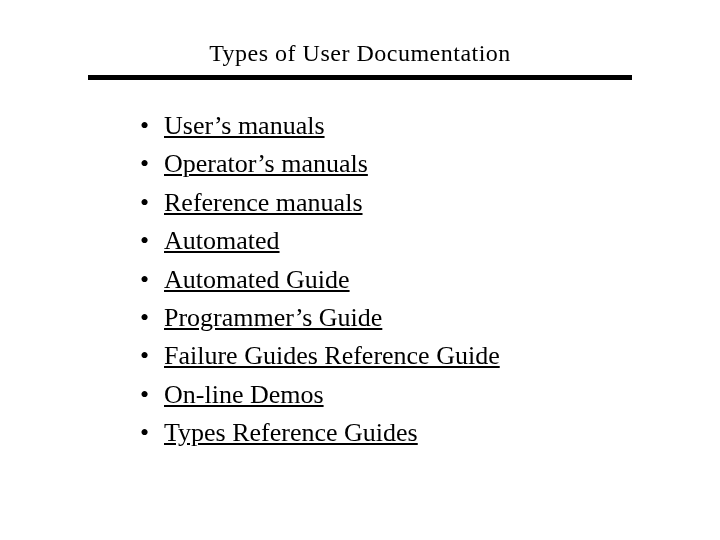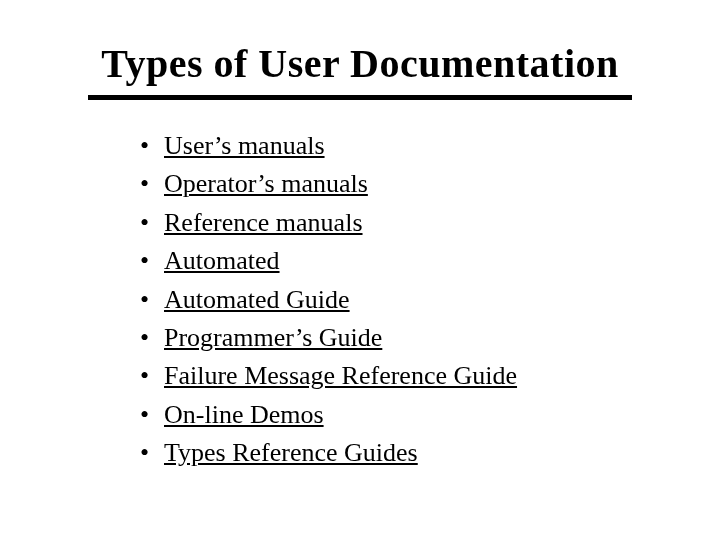--- a/index.html
+++ b/index.html
@@ -18,22 +18,22 @@
     .slide {
       width: 100%;
       height: 100%;
       padding: 40px 60px;
     }
     .title-container {
       text-align: center;
       margin-bottom: 8px;
     }
     .title {
-      font-size: 40px;
-      font-weight: bold;
+      font-size: 24px;
+      font-weight: normal;
       letter-spacing: 0.5px;
     }
     .divider {
       height: 5px;
       background: #000000;
       margin: 8px 28px 28px 28px;
     }
     .content {
       padding-left: 80px;
     }
@@ -86,21 +86,21 @@
       <li class="bullet-item">
         <span class="bullet-dot">•</span>
         <span class="bullet-text">Automated Guide</span>
       </li>
       <li class="bullet-item">
         <span class="bullet-dot">•</span>
         <span class="bullet-text">Programmer’s Guide</span>
       </li>
       <li class="bullet-item">
         <span class="bullet-dot">•</span>
-        <span class="bullet-text">Failure Message Reference Guide</span>
+        <span class="bullet-text">Failure Guides Reference Guide</span>
       </li>
       <li class="bullet-item">
         <span class="bullet-dot">•</span>
         <span class="bullet-text">On-line Demos</span>
       </li>
       <li class="bullet-item">
         <span class="bullet-dot">•</span>
         <span class="bullet-text">Types Reference Guides</span>
       </li>
     </ul>

